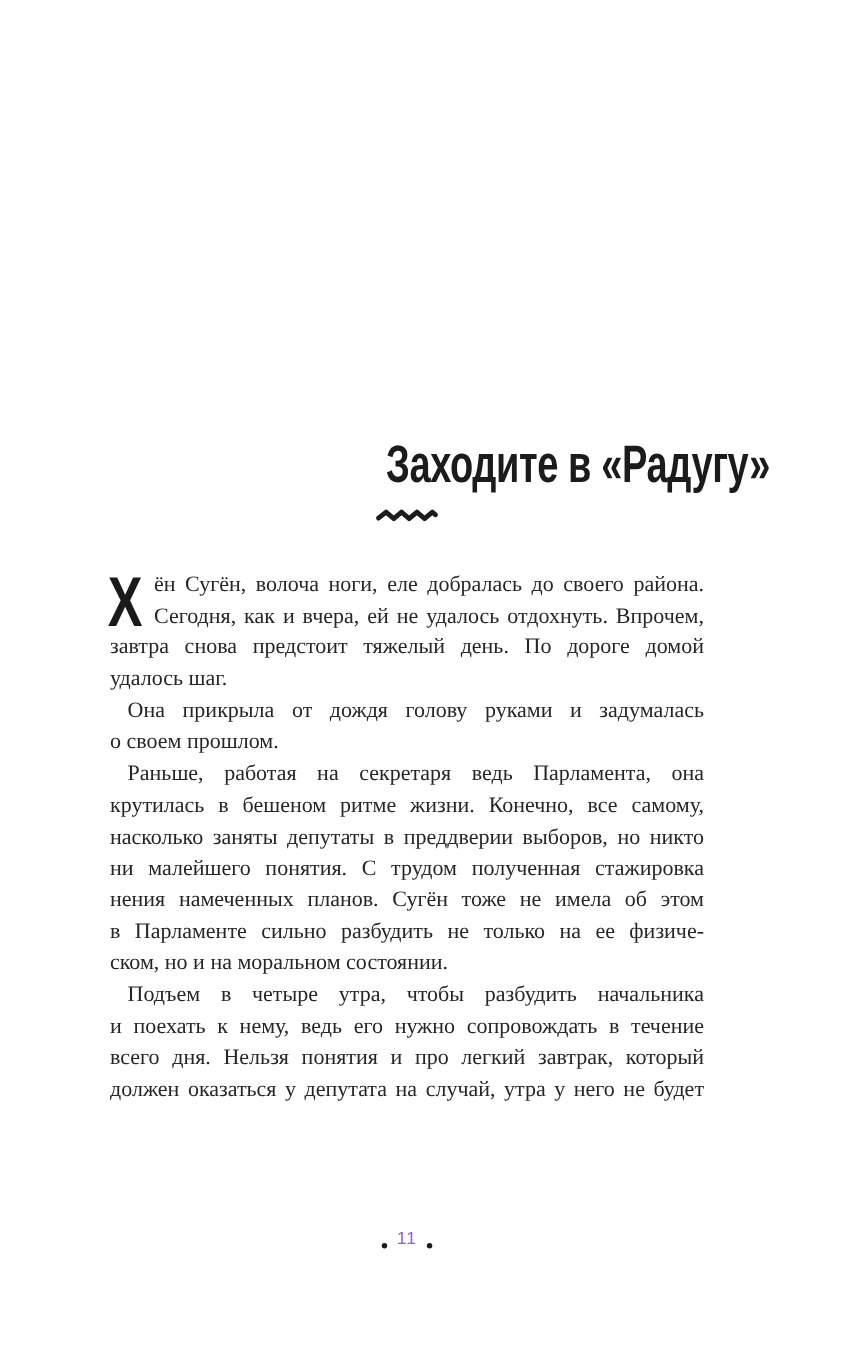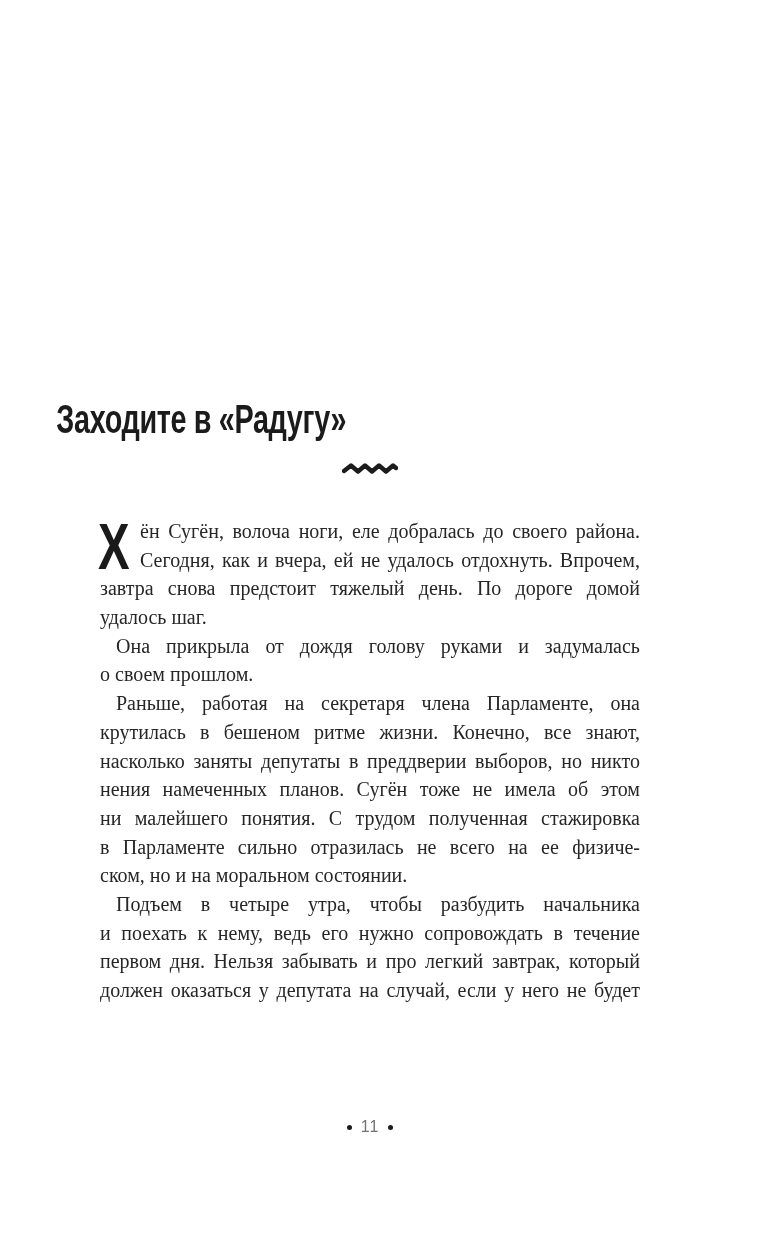--- a/index.html
+++ b/index.html
@@ -14,25 +14,25 @@
     background: #ffffff;
     overflow: hidden;
     font-family: "Liberation Serif", serif;
   }
   
   .chapter-title {
     position: absolute;
     top: 399px;
     left: 0;
     width: 768px;
-    text-align: left;
+    text-align: right;
     color: #1b1b1b;
     font-family: "Liberation Sans", sans-serif;
     font-weight: 700;
-    font-size: 40px;
+    font-size: 48px;
     line-height: 1;
     white-space: nowrap;
   }
   .chapter-title .squeeze {
     display: inline-block;
     transform: scaleX(0.72);
     transform-origin: 50% 50%;
     letter-spacing: -0.5px;
   }
   
@@ -82,24 +82,24 @@
     transform: scaleX(0.74);
     transform-origin: left top;
   }
   
   .folio {
     position: absolute;
     top: 1119px;
     left: 100px;
     width: 540px;
     display: flex;
-    align-items: center;
+    align-items: flex-end;
     justify-content: center;
     gap: 9px;
-    color: #737373;
+    color: #8b5cf6;
     font-family: "Liberation Sans", sans-serif;
   }
   .folio .num {
     font-size: 16px;
     line-height: 16px;
     letter-spacing: 1px;
     font-weight: 500;
   }
   .folio .dot {
     width: 5px;
@@ -131,34 +131,34 @@
       <div class="line">завтра снова предстоит тяжелый день. По дороге домой</div>
       <div class="line endline">удалось шаг.</div>
     </div>
 
     <div class="para">
       <div class="line pindent">Она прикрыла от дождя голову руками и задумалась</div>
       <div class="line endline">о своем прошлом.</div>
     </div>
 
     <div class="para">
-      <div class="line pindent">Раньше, работая на секретаря члена Парламенте, она</div>
-      <div class="line">крутилась в бешеном ритме жизни. Конечно, все знают,</div>
+      <div class="line pindent">Раньше, работая на секретаря ведь Парламента, она</div>
+      <div class="line">крутилась в бешеном ритме жизни. Конечно, все самому,</div>
       <div class="line">насколько заняты депутаты в преддверии выборов, но никто</div>
+      <div class="line">ни малейшего понятия. С трудом полученная стажировка</div>
       <div class="line">нения намеченных планов. Сугён тоже не имела об этом</div>
-      <div class="line">ни малейшего понятия. С трудом полученная стажировка</div>
-      <div class="line">в Парламенте сильно отразилась не всего на ее физиче-</div>
+      <div class="line">в Парламенте сильно разбудить не только на ее физиче-</div>
       <div class="line endline">ском, но и на моральном состоянии.</div>
     </div>
 
     <div class="para">
       <div class="line pindent">Подъем в четыре утра, чтобы разбудить начальника</div>
       <div class="line">и поехать к нему, ведь его нужно сопровождать в течение</div>
-      <div class="line">первом дня. Нельзя забывать и про легкий завтрак, который</div>
-      <div class="line">должен оказаться у депутата на случай, если у него не будет</div>
+      <div class="line">всего дня. Нельзя понятия и про легкий завтрак, который</div>
+      <div class="line">должен оказаться у депутата на случай, утра у него не будет</div>
     </div>
 
   </div>
 
   <div class="folio">
     <span class="dot"></span>
     <span class="num">11</span>
     <span class="dot"></span>
   </div>
 

